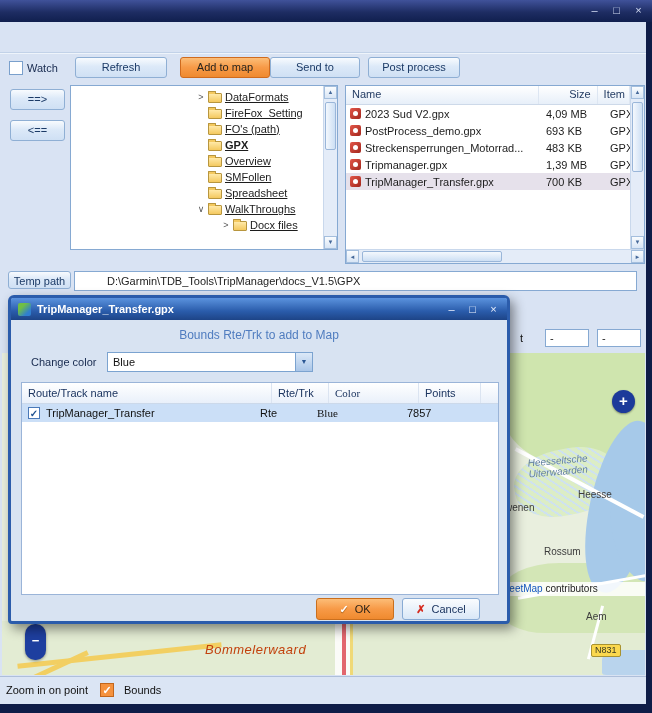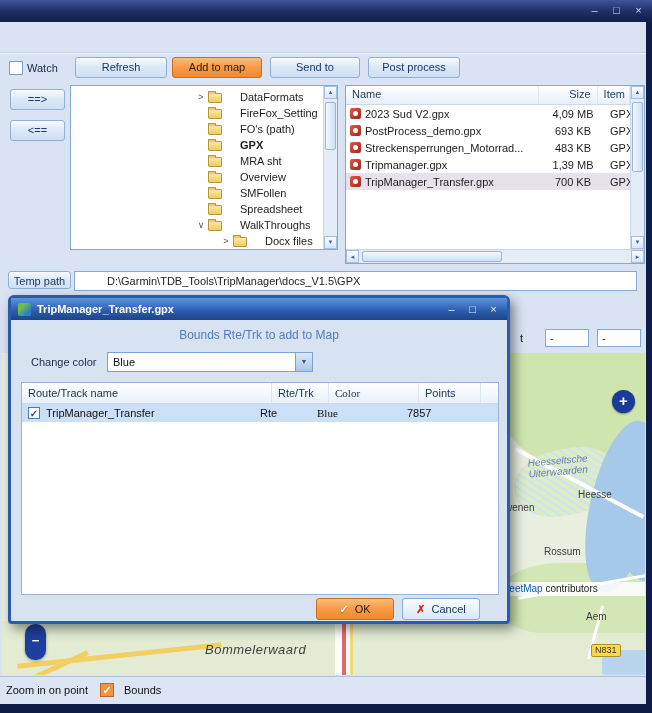--- a/index.html
+++ b/index.html
@@ -12,35 +12,35 @@
     background:linear-gradient(#40529a 0%,#1e2d63 55%,#101f4e 100%);}
   .tb-buttons{position:absolute;right:7px;top:4px;display:flex;gap:9px;}
   .tb-btn{color:#d3dcf2;font-size:11px;line-height:13px;width:13px;text-align:center;cursor:default;}
 
   
   .main{position:absolute;left:0;top:22px;width:646px;height:682px;background:#d9e3f3;}
   .groove{position:absolute;left:0;top:30px;width:646px;height:1px;background:#c2d2e8;box-shadow:0 1px 0 #eef4fb;}
 
   .btn{position:absolute;height:21px;background:linear-gradient(#f8fbfe,#dce9f8 45%,#cfe0f4);
     border:1px solid #8fafd4;border-radius:3px;font-size:11px;color:#1b3a66;text-align:center;line-height:19px;cursor:default;}
-  .btn.orange{background:linear-gradient(#fcbd77,#f79a47 50%,#ef8a2f);border-color:#cf6b1e;color:#27241d;}
+  .btn.orange{background:linear-gradient(#fcbd77,#f79a47 50%,#ef8a2f);border-color:#cf6b1e;color:#27241d;margin-left:8px;}
 
   .chk{position:absolute;width:14px;height:14px;background:#fff;border:1px solid #7aa0cc;}
   .chk.orange{background:#f5923e;border-color:#c2661c;color:#fff;font-size:11px;line-height:12px;text-align:center;font-weight:bold;}
   .lbl{position:absolute;font-size:11px;color:#16294e;}
 
   
   .tree-panel{position:absolute;left:70px;top:63px;width:268px;height:165px;background:#fff;border:1px solid #86a9d2;}
   .tree-rows{position:absolute;left:0;top:3px;right:15px;bottom:2px;overflow:hidden;}
   .tree-row{height:16px;display:flex;align-items:center;font-size:11px;color:#1c1c1c;padding-left:123px;white-space:nowrap;}
   .tree-row.lvl2{padding-left:148px;}
   .chev{width:14px;flex:0 0 14px;font-size:9px;color:#555;text-align:center;}
   .folder-ic{width:14px;height:10px;flex:0 0 14px;background:linear-gradient(#ffe9a8,#f4c95f);border:1px solid #b8963e;border-radius:1px;position:relative;margin-top:2px;}
   .folder-ic::before{content:"";position:absolute;top:-3px;left:-1px;width:6px;height:2px;background:#f4c95f;border:1px solid #b8963e;border-bottom:none;border-radius:1px 1px 0 0;}
-  .tree-label{margin-left:18px;}
+  .tree-label{margin-left:3px;text-decoration:underline;}
   .tree-row.bold .tree-label{font-weight:bold;}
 
   
   .vscroll{position:absolute;right:0;top:0;bottom:0;width:14px;background:#e4ecf8;border-left:1px solid #c9d8ec;}
   .hscroll{position:absolute;left:0;right:0;bottom:0;height:14px;background:#e4ecf8;border-top:1px solid #c9d8ec;}
   .sbtn{position:absolute;background:linear-gradient(#fafcfe,#d8e5f5);border:1px solid #a4bedd;color:#46699a;font-size:6px;text-align:center;line-height:11px;}
   .vscroll .sbtn{left:0;width:13px;height:13px;}
   .vscroll .sbtn.up{top:0;}
   .vscroll .sbtn.down{bottom:0;}
   .hscroll .sbtn{top:0;width:13px;height:13px;line-height:12px;}
@@ -54,39 +54,39 @@
   .fl-header{position:absolute;left:0;top:0;right:14px;height:19px;display:flex;
     background:linear-gradient(#ffffff,#e7eff9);border-bottom:1px solid #cdd9e9;font-size:11px;color:#243c63;}
   .fl-h{padding:2px 4px 0 6px;border-right:1px solid #dde6f2;}
   .hw-name{width:200px;}
   .hw-size{width:60px;text-align:right;padding-right:6px;}
   .hw-item{flex:1;}
   .fl-rows{position:absolute;left:0;top:19px;right:14px;bottom:14px;overflow:hidden;}
   .fl-row{height:17px;display:flex;align-items:center;font-size:11px;color:#1c1c1c;}
   .fl-row.selected{background:#e6e1eb;}
   .c-name{width:200px;display:flex;align-items:center;gap:4px;padding-left:4px;white-space:nowrap;overflow:hidden;}
-  .c-size{width:60px;text-align:center;padding-right:6px;white-space:nowrap;}
+  .c-size{width:60px;text-align:left;padding-right:6px;white-space:nowrap;}
   .c-item{flex:1;padding-left:4px;white-space:nowrap;overflow:hidden;}
   .gpx-ic{width:11px;height:11px;flex:0 0 11px;background:linear-gradient(135deg,#e3574a,#a2261c);border-radius:2px;position:relative;}
   .gpx-ic::after{content:"";position:absolute;left:3px;top:3px;width:5px;height:5px;background:#fff;border-radius:50%;}
 
   
   .temp-field,.side-field,.bounds-field{position:absolute;background:#fff;border:1px solid #86a9d2;font-family:"Liberation Sans",sans-serif;font-size:11px;color:#222;padding:0 4px;}
 
   
   .map{position:absolute;left:2px;top:331px;width:643px;height:322px;background:#e9efde;overflow:hidden;}
   .mp{position:absolute;}
   .m-label{position:absolute;font-size:10px;color:#3c3c3c;white-space:nowrap;}
   .m-area{position:absolute;font-size:10px;font-style:italic;color:#64819f;line-height:11px;transform:rotate(-5deg);}
   .m-attrib{position:absolute;left:502px;top:229px;width:141px;height:14px;background:rgba(255,255,255,.85);
     font-size:10px;line-height:14px;white-space:nowrap;padding-left:2px;}
   .m-attrib .link{color:#1558c0;}
   .m-badge{position:absolute;left:589px;top:291px;background:#fbd84d;border:1px solid #a8922f;color:#3a3a1f;
     font-size:9px;line-height:11px;padding:0 3px;border-radius:2px;}
-  .m-region{position:absolute;left:203px;top:289px;font-size:13px;font-style:italic;color:#404040;letter-spacing:.5px;}
+  .m-region{position:absolute;left:203px;top:289px;font-size:13px;font-style:italic;color:#c2410c;letter-spacing:.5px;}
   .m-plus{position:absolute;left:610px;top:37px;width:23px;height:23px;border-radius:50%;background:#1c3a9a;
     color:#fff;font-size:15px;font-weight:bold;text-align:center;line-height:22px;box-shadow:0 1px 2px rgba(0,0,0,.4);}
   .m-marker{position:absolute;left:23px;top:271px;width:21px;height:36px;background:#1e3f9f;border-radius:10px;
     color:#fff;font-size:13px;font-weight:bold;text-align:center;line-height:34px;box-shadow:0 1px 3px rgba(0,0,0,.4);}
 
   
   .statusbar{position:absolute;left:0;top:654px;width:646px;height:28px;background:#dbe5f4;border-top:1px solid #aebfda;}
 
   
   .dialog{position:absolute;left:8px;top:295px;width:502px;height:329px;z-index:10;
@@ -166,25 +166,20 @@
           <span class="tree-label">FO's (path)</span>
         </div>
         <div class="tree-row bold">
           <span class="chev"></span>
           <span class="folder-ic"></span>
           <span class="tree-label">GPX</span>
         </div>
         <div class="tree-row">
           <span class="chev"></span>
           <span class="folder-ic"></span>
-          <span class="tree-label">MRA sht</span>
-        </div>
-        <div class="tree-row">
-          <span class="chev"></span>
-          <span class="folder-ic"></span>
           <span class="tree-label">Overview</span>
         </div>
         <div class="tree-row">
           <span class="chev"></span>
           <span class="folder-ic"></span>
           <span class="tree-label">SMFollen</span>
         </div>
         <div class="tree-row">
           <span class="chev"></span>
           <span class="folder-ic"></span>

